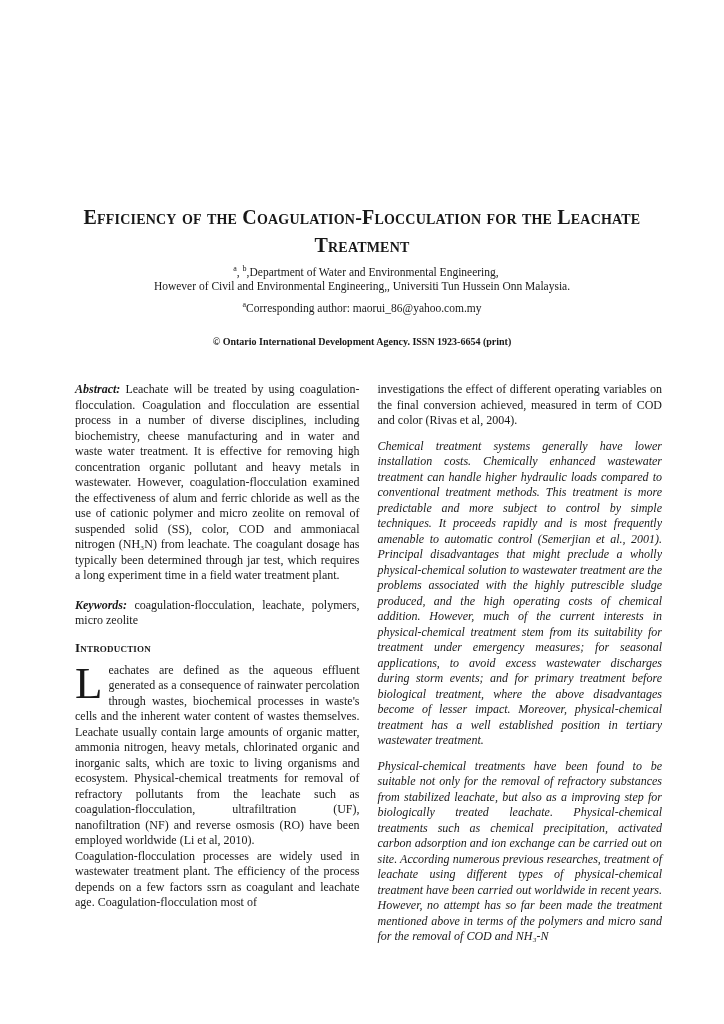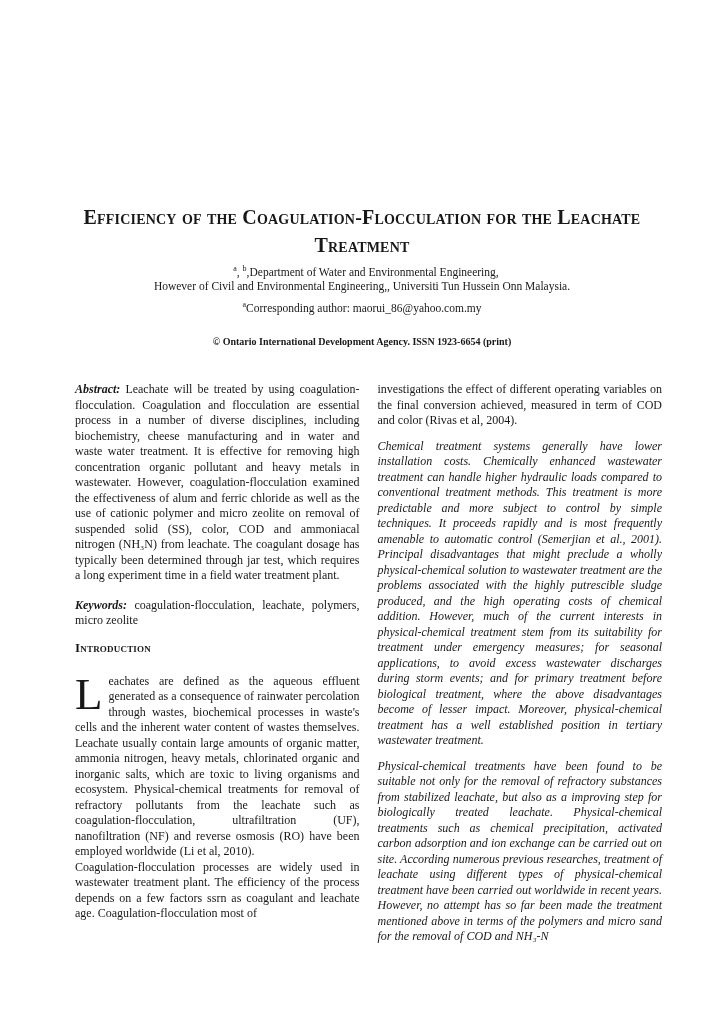--- a/index.html
+++ b/index.html
@@ -72,21 +72,21 @@
     font-size: 12px;
     line-height: 15.5px;
     text-align: justify;
   }
   .lbl {
     font-weight: bold;
     font-style: italic;
   }
   .keywords { margin-top: 14px !important; }
   .section-heading {
-    margin: 11px 0 18px 0;
+    margin: 11px 0 7px 0;
     font-size: 13px;
     font-weight: bold;
     font-variant: small-caps;
     letter-spacing: 0.2px;
   }
   .dropcap {
     float: left;
     font-size: 45px;
     line-height: 36px;
     padding: 2px 6px 0 0;

